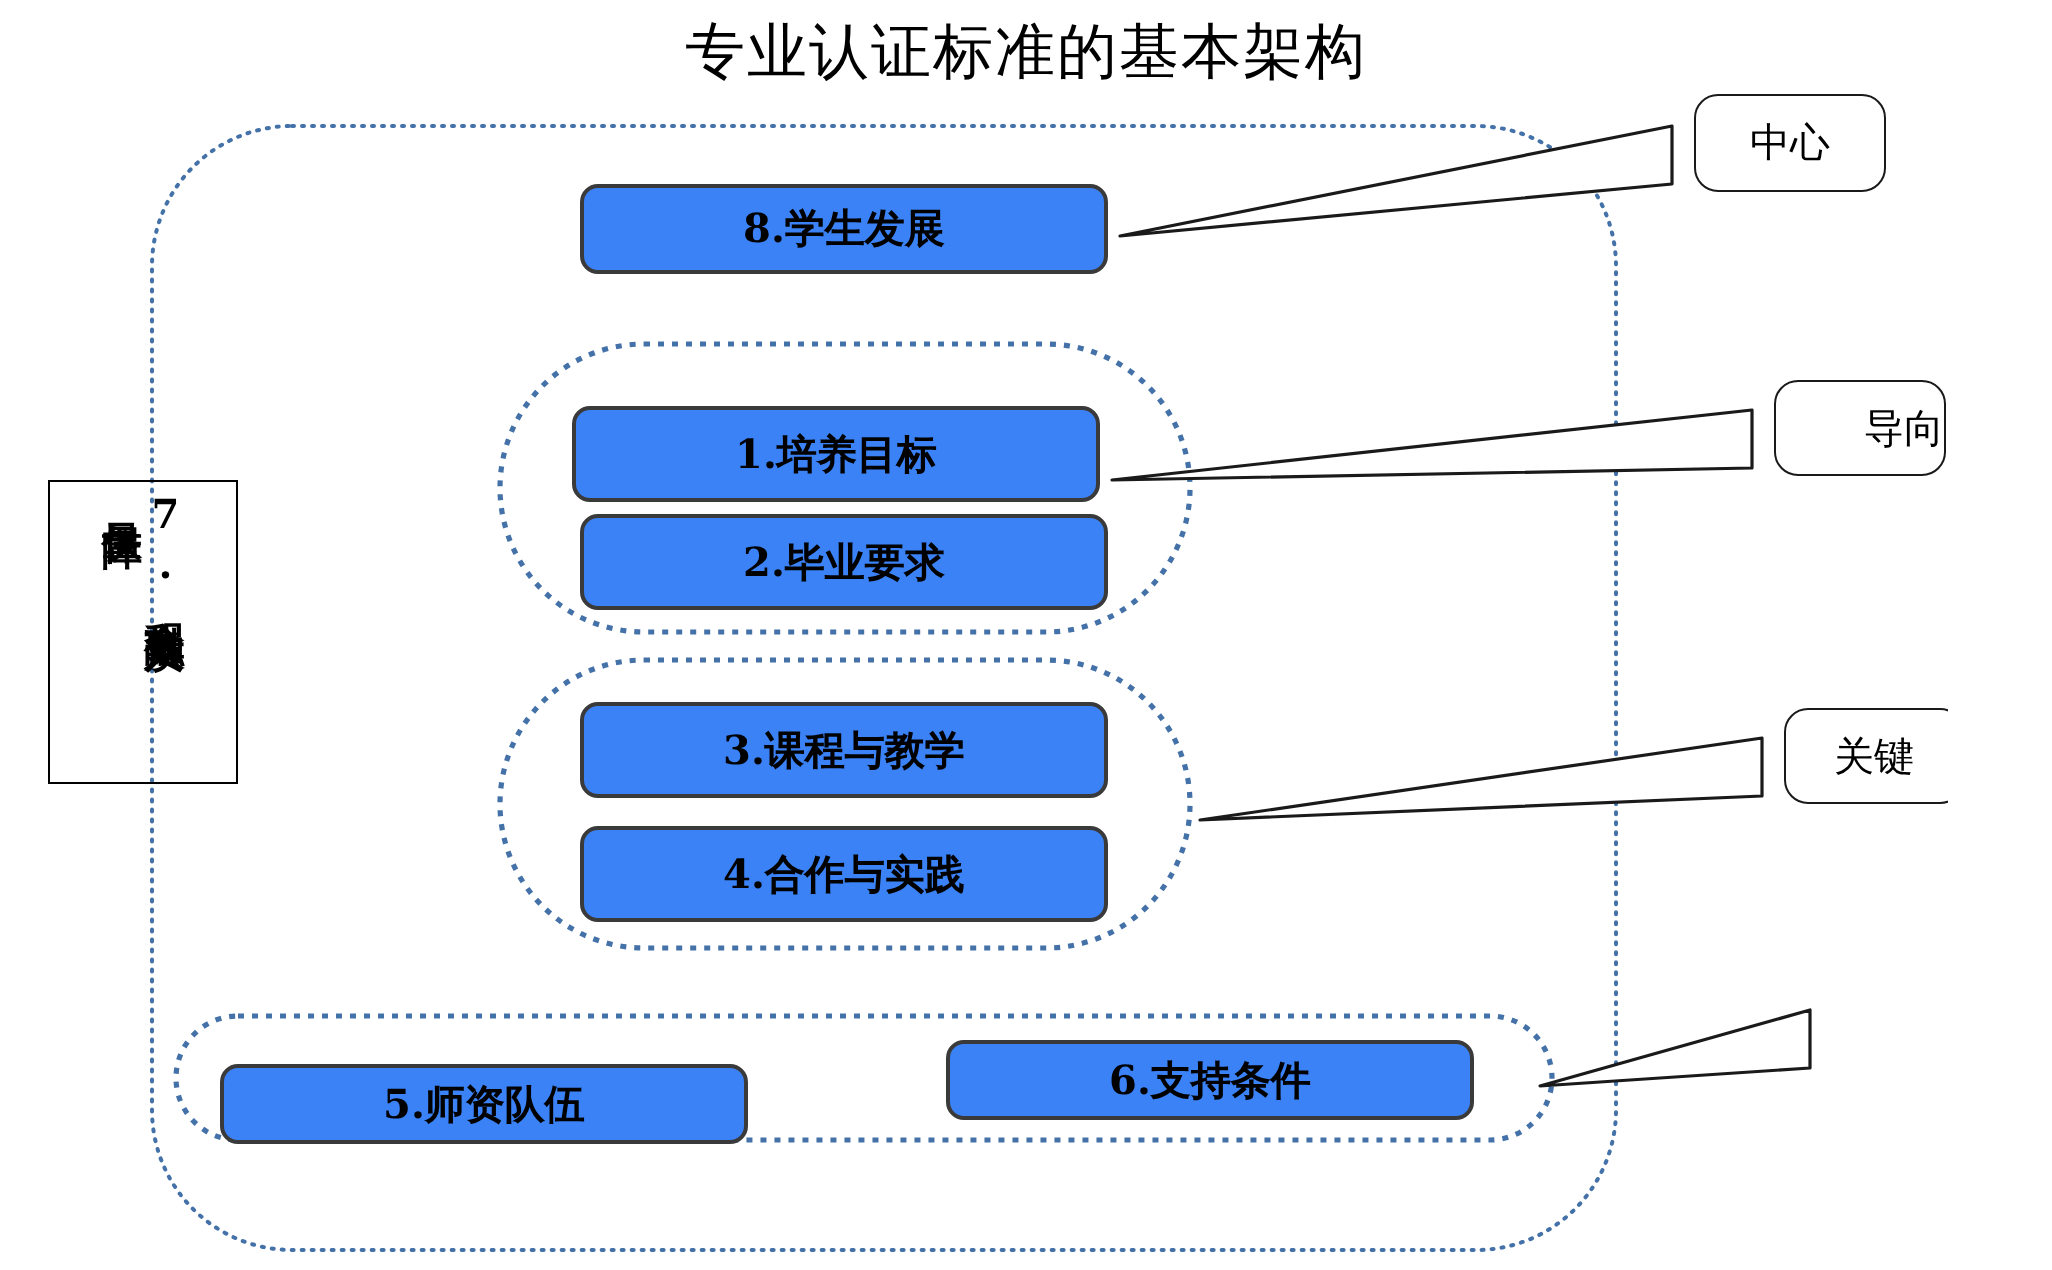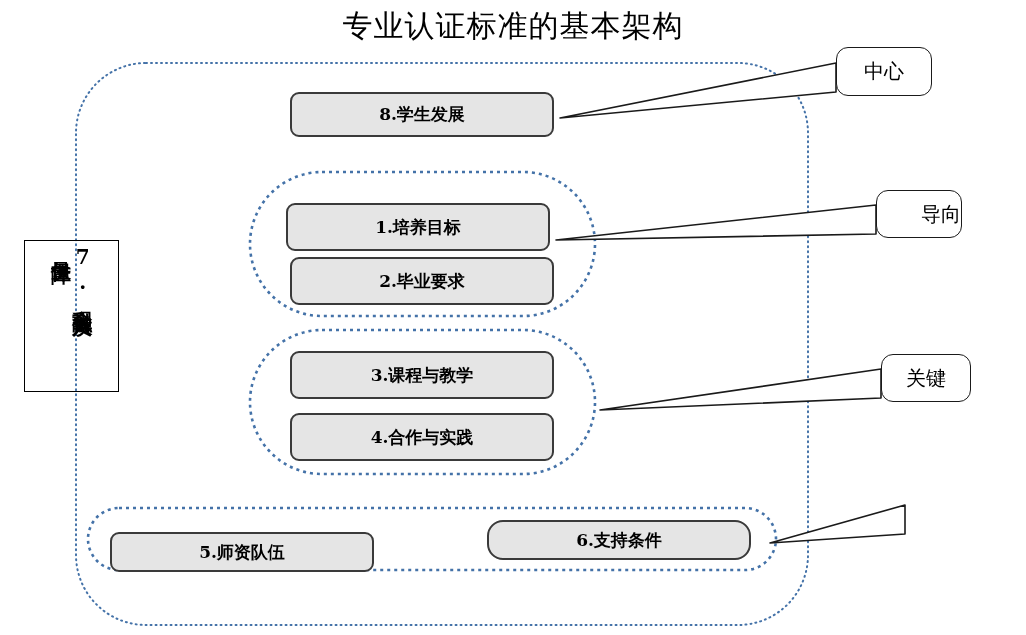--- a/index.html
+++ b/index.html
@@ -43,46 +43,47 @@
     height: 635px;
     pointer-events: none;
   }
 
   
   .item-box {
     position: absolute;
     box-sizing: border-box;
     border: 2px solid #3a3a3a;
     border-radius: 9px;
-    background: #e5e5e5;
+    background: #3b82f6;
     display: flex;
     align-items: center;
     justify-content: center;
     font-family: "DejaVu Serif", "Liberation Serif", serif;
-    font-size: 17px;
+    font-size: 20px;
     font-weight: bold;
     color: #000000;
     white-space: nowrap;
   }
 
   
   .callout {
     position: absolute;
     box-sizing: border-box;
     border: 1.6px solid #1a1a1a;
     border-radius: 12px;
     background: #ffffff;
     display: flex;
     align-items: center;
     justify-content: center;
     font-family: Liberation Mono, monospace;
     font-size: 20px;
     font-weight: 400;
     color: #000000;
     white-space: nowrap;
+    margin-left: 11px;
   }
 
   
   .vertical-box {
     position: absolute;
     box-sizing: border-box;
     border: 1.6px solid #000000;
     background: transparent;
     display: flex;
     flex-direction: row-reverse;
@@ -149,21 +150,21 @@
   <div class="item-box" style="left:290px; top:351px; width:264px; height:48px;">
     <span>3.课程与教学</span>
   </div>
   <div class="item-box" style="left:290px; top:413px; width:264px; height:48px;">
     <span>4.合作与实践</span>
   </div>
 
   <div class="item-box" style="left:110px; top:520px; width:264px; height:40px;margin-top:12px;">
     <span>5.师资队伍</span>
   </div>
-  <div class="item-box" style="left:487px; top:520px; width:264px; height:40px;border-radius:16px;">
+  <div class="item-box" style="left:473px; top:520px; width:264px; height:40px;">
     <span>6.支持条件</span>
   </div>
 
   <div class="callout" style="left:836px; top:47px; width:96px; height:49px;">
     <span>中心</span>
   </div>
 
   <div class="callout" style="left:876px; top:190px; width:86px; height:48px;padding-left:44px;">
     <span>导向</span>
   </div>

